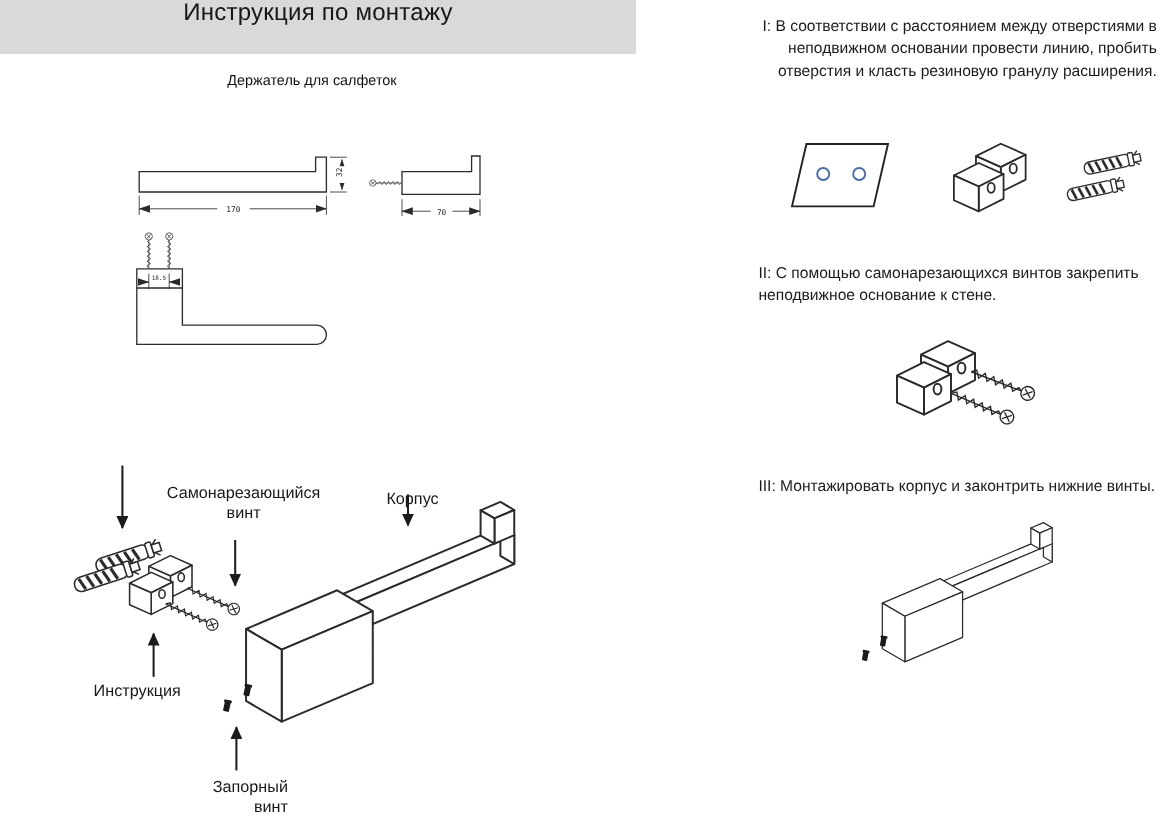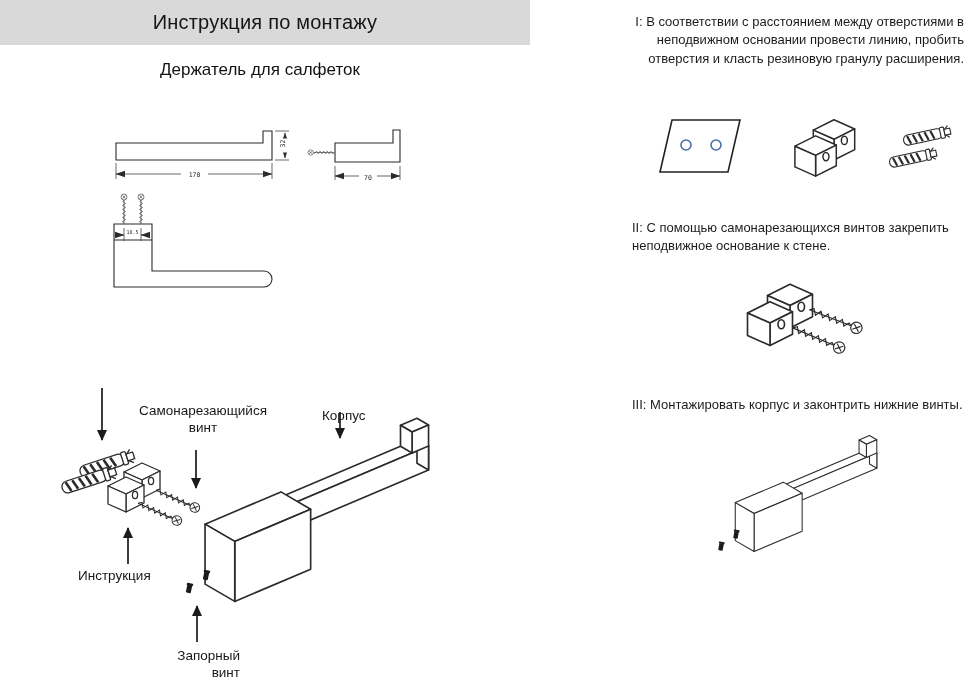--- a/index.html
+++ b/index.html
@@ -1,22 +1,22 @@
 <!DOCTYPE html>
 <html><head>
 <meta charset="utf-8">
 <style>
   *{margin:0;padding:0;box-sizing:border-box}
   html,body{width:970px;height:694px;background:#fff;overflow:hidden}
   body{font-family:"Liberation Sans","DejaVu Sans",sans-serif;position:relative;color:#1c1c1c}
   .page{position:absolute;inset:0;background:#fff}
   .header-bar{position:absolute;left:0;top:0;width:530px;height:45px;background:#d9d9d9;
-              display:flex;align-items:center;justify-content:center}
+              display:flex;justify-content:center}
   .header-bar span{font-size:20px;color:#161616;letter-spacing:.2px}
-  .subtitle{position:absolute;left:0;top:60px;width:520px;text-align:center;font-size:17px;color:#121212}
+  .subtitle{position:absolute;left:0;top:60px;width:520px;text-align:center;font-size:12px;color:#121212}
   svg.abs{position:absolute}
   .lbl{position:absolute;font-size:13.5px;line-height:1.25;color:#181818}
   .step{position:absolute;font-size:13px;line-height:1.42;color:#1c1c1c}
   text{font-family:"DejaVu Sans Mono","Liberation Mono",monospace}
 </style>
 </head>
 <body>
 
 <div class="page">
 

